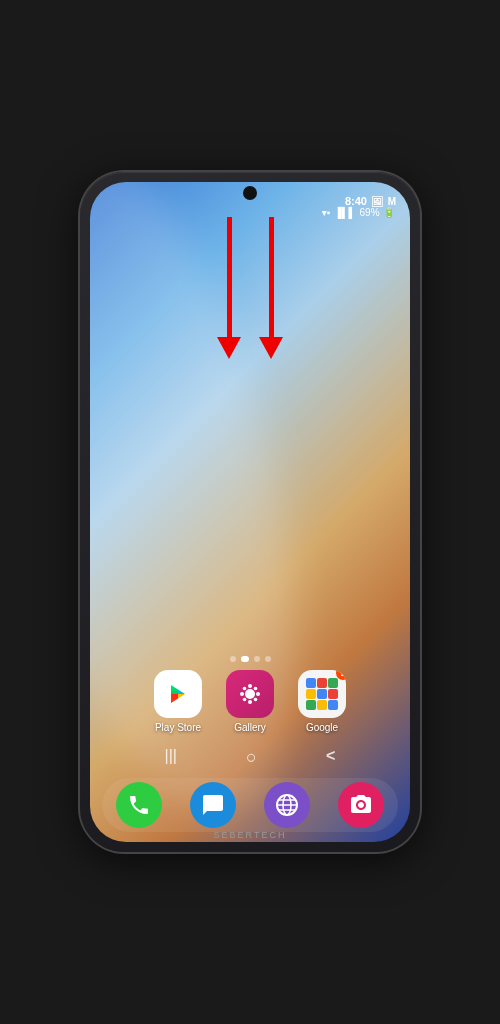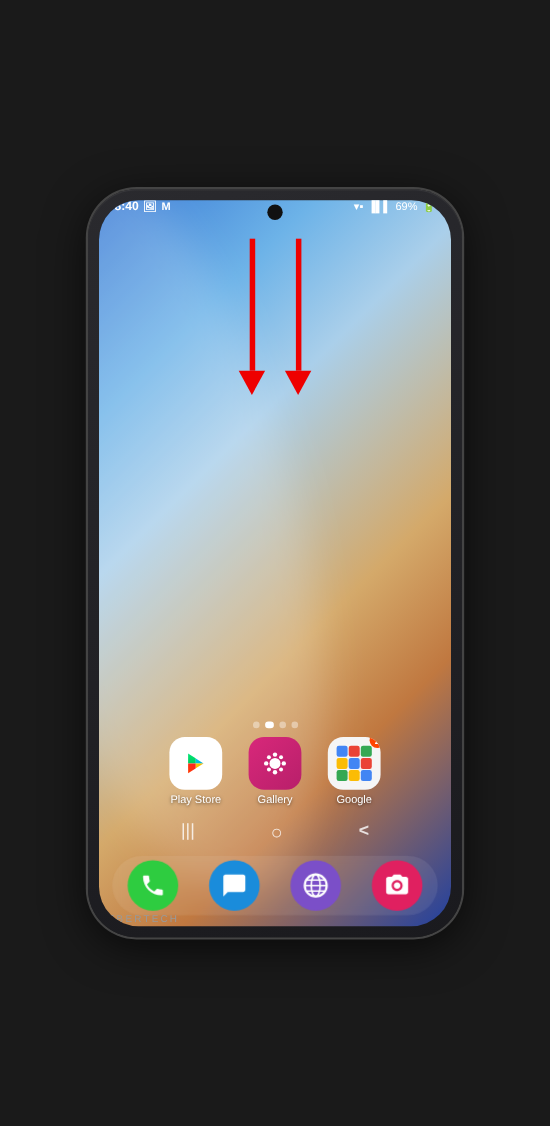--- a/index.html
+++ b/index.html
@@ -45,24 +45,25 @@
       border-radius: 50%;
       transform: rotate(-15deg);
       filter: blur(18px);
     }
     
     .status-bar {
       position: absolute;
       top: 0; left: 0; right: 0;
       height: 28px;
       display: flex;
-      align-items: flex-start;
+      align-items: flex-end;
       justify-content: space-between;
-      padding: 0 14px;
+      padding: 13px 14px;
       z-index: 10;
+      flex-direction: column;
     }
     .status-left {
       display: flex;
       align-items: center;
       gap: 4px;
       font-size: 11px;
       font-weight: 600;
       color: #fff;
     }
     .status-right {
@@ -209,20 +210,21 @@
       display: flex;
       align-items: center;
       justify-content: center;
       font-size: 22px;
     }
     
     .branding {
       position: absolute;
       bottom: 2px;
       width: 100%;
+      text-align: center;
       font-size: 9px;
       color: #999;
       letter-spacing: 2px;
       z-index: 20;
     }
     
     .badge {
       position: absolute;
       top: -4px; right: -4px;
       background: #ff4500;

